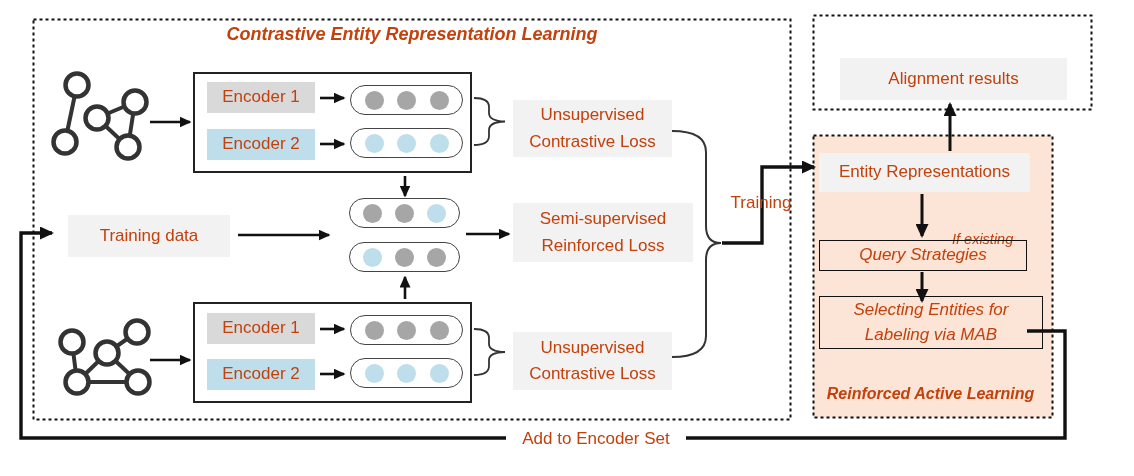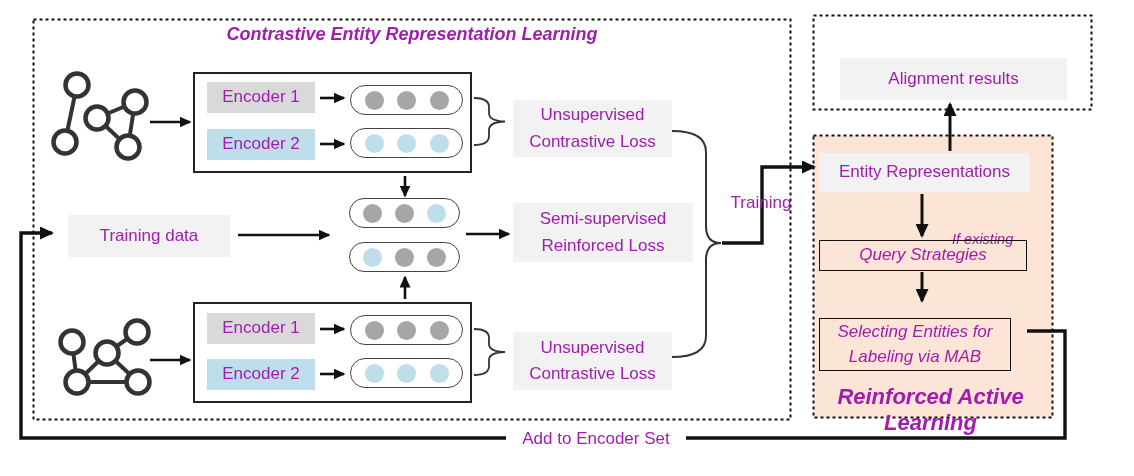--- a/index.html
+++ b/index.html
@@ -1,17 +1,17 @@
 <!DOCTYPE html>
 <html><head>
 <meta charset="utf-8">
 <style>
   html,body{margin:0;padding:0;background:#fff;}
   .canvas{position:relative;width:1134px;height:476px;background:#ffffff;
-          font-family:"Liberation Sans",sans-serif;color:#a21caf;overflow:hidden;}
+          font-family:"Liberation Sans",sans-serif;color:#c2410c;overflow:hidden;}
   svg.overlay{position:absolute;left:0;top:0;z-index:1;}
   .encbox{position:absolute;z-index:0;background:#fff;border:2px solid #222;box-sizing:border-box;}
   .lbl{position:absolute;z-index:2;display:flex;align-items:center;justify-content:center;
        font-size:17px;line-height:1.55;text-align:center;box-sizing:border-box;}
   .multiline{white-space:pre-line;}
   .titletxt{position:absolute;z-index:2;font-weight:bold;font-style:italic;font-size:18px;
             text-align:center;line-height:1.2;}
   .pill{position:absolute;z-index:2;border:1.6px solid #444;border-radius:16px;background:#fff;
         display:flex;align-items:center;justify-content:space-evenly;box-sizing:border-box;}
   .circle{width:19px;height:19px;border-radius:50%;display:inline-block;}
@@ -154,19 +154,19 @@
   <div class="lbl multiline" style="left: 513px; top: 332px; width: 159px; height: 58px; background: rgb(242, 242, 242);">Unsupervised
 Contrastive Loss</div>
 
   <div class="lbl" style="left:716px;top:191px;width:90px;height:24px;">Training</div>
 
   <div class="lbl" style="left: 819px; top: 153px; width: 211px; height: 39px; background: rgb(242, 242, 242);">Entity Representations</div>
 
   <div class="lbl" style="left: 840px; top: 58px; width: 227px; height: 42px; background: rgb(242, 242, 242);">Alignment results</div>
   <div class="lbl italic" style="left:952px;top:201px;width:104px;height:20px;font-size:14.5px;justify-content:flex-start;margin-top:28px;">If existing</div>
   <div class="lbl obox" style="left:819px;top:240px;width:208px;height:31px;">Query Strategies</div>
-  <div class="lbl obox multiline" style="left:819px;top:318px;width:192px;height:53px;line-height:1.45;">Selecting Entities for
+  <div class="lbl obox multiline" style="left:819px;top:296px;width:224px;height:53px;line-height:1.45;">Selecting Entities for
 Labeling via MAB</div>
-  <div class="titletxt" style="left:808px;top:384px;width:245px;font-size:22px;">Reinforced Active Learning</div>
+  <div class="titletxt" style="left:808px;top:384px;width:245px;font-size:16px;">Reinforced Active Learning</div>
 
   <div class="lbl whitebg" style="left:506px;top:427px;width:180px;height:25px;">Add to Encoder Set</div>
 
 </div>
 
 </body></html>

